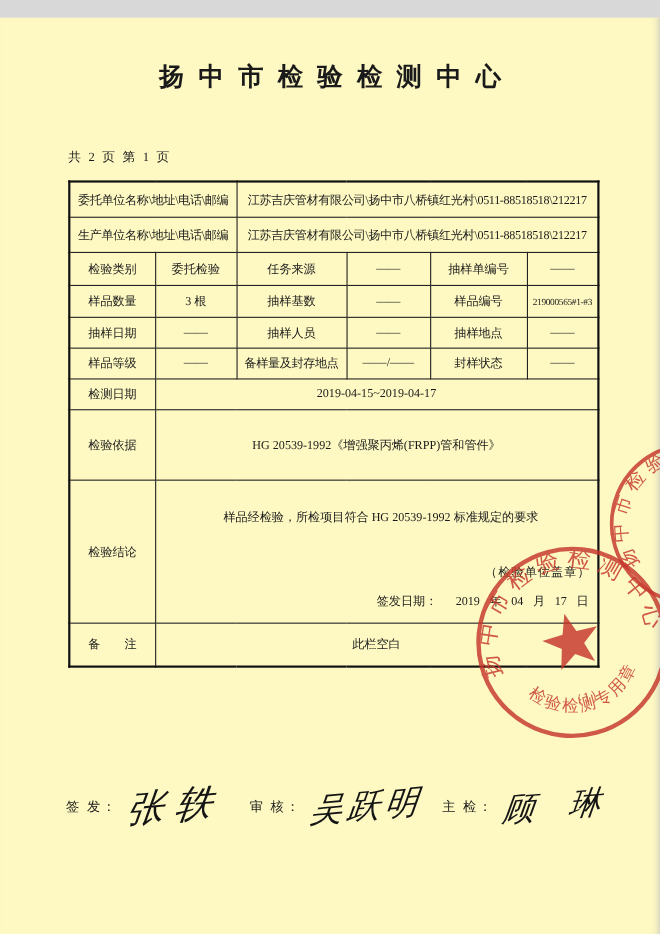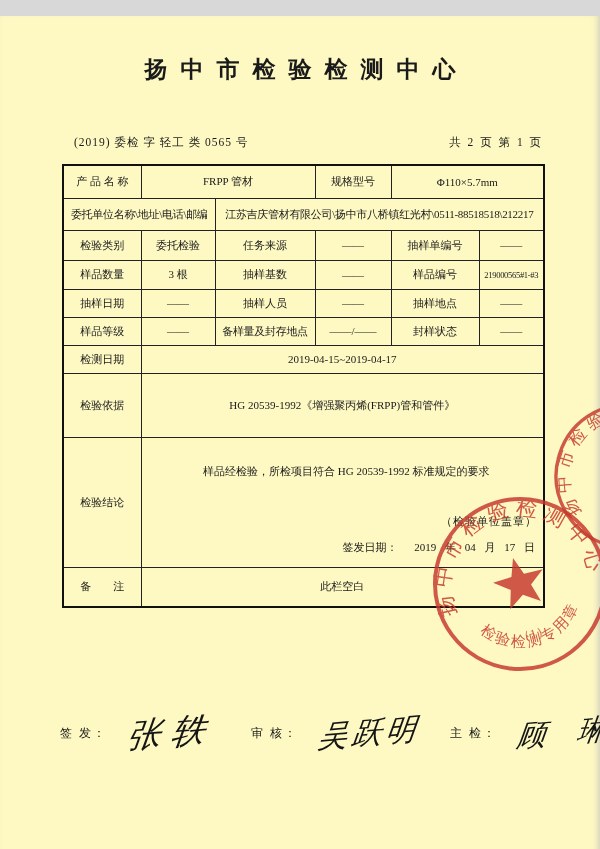--- a/index.html
+++ b/index.html
@@ -34,63 +34,60 @@
   }
   td.lt{text-align:left;padding-left:6px;}
   td.small{font-size:10.3px;letter-spacing:-0.3px;white-space:nowrap;}
   td.concl{position:relative;text-align:left;vertical-align:top;}
   .concl-text{margin:26px 0 0 8px;font-size:11px;}
   .stamp-hint{position:absolute;right:6px;bottom:38px;font-size:11px;letter-spacing:1px;text-align:right;}
   .issue-line{position:absolute;right:8px;bottom:12px;font-size:11px;}
   .issue-line .dt{margin-left:14px;word-spacing:6px;}
   .sig-row{
     position:absolute;top:694px;left:60px;width:492px;
-    display:flex;align-items:center;gap:12px;
+    display:flex;align-items:center;
   }
   .sig-label{font-size:12px;letter-spacing:2px;white-space:nowrap;}
   .sig-name{
     font-style:italic;color:#151515;white-space:nowrap;
     transform:rotate(-5deg) skewX(-12deg);display:inline-block;
   }
   .sig-issue{font-size:34px;margin:0 6px 0 8px;letter-spacing:10px;}
   .sig-review{font-size:30px;margin:0 4px 0 8px;letter-spacing:4px;}
   .sig-chief{font-size:29px;margin:0 0 0 8px;letter-spacing:12px;}
   .stamp{position:absolute;pointer-events:none;opacity:0.82;}
   .stamp text,.stamp textPath{fill:#c5372b;}
 </style>
 </head>
 <body>
 
 <div class="page">
 
   <div class="org-title">扬中市检验检测中心</div>
 
   <div class="meta-row">
-    <span class="no">(2019)  委检 字 轻工 类 0565 号</span>
     <span class="pg">共 2 页 第 1 页</span>
   </div>
 
   <table class="report">
     <colgroup>
       <col style="width:78px">
         <col style="width:74px">
         <col style="width:100px">
       <col style="width:76px">
         <col style="width:88px">
         <col style="width:65px">
     </colgroup>
     <tbody>
-        <tr style="height:33px">
-      <td>产 品 名 称</td>
-      <td colspan="2">FRPP 管材</td>
-      <td>规格型号</td>
-      <td colspan="2">Φ110×5.7mm</td>
+    <tr style="height:32px">
+      <td colspan="2" class="small">委托单位名称\地址\电话\邮编</td>
+      <td colspan="4" class="lt small">江苏吉庆管材有限公司\扬中市八桥镇红光村\0511-88518518\212217</td>
     </tr>
     <tr style="height:32px">
-      <td colspan="2" class="small">委托单位名称\地址\电话\邮编</td>
+      <td colspan="2" class="small">生产单位名称\地址\电话\邮编</td>
       <td colspan="4" class="lt small">江苏吉庆管材有限公司\扬中市八桥镇红光村\0511-88518518\212217</td>
     </tr>
     <tr style="height:30px">
       <td>检验类别</td>
       <td>委托检验</td>
       <td>任务来源</td>
       <td>——</td>
       <td>抽样单编号</td>
       <td>——</td>
     </tr>

